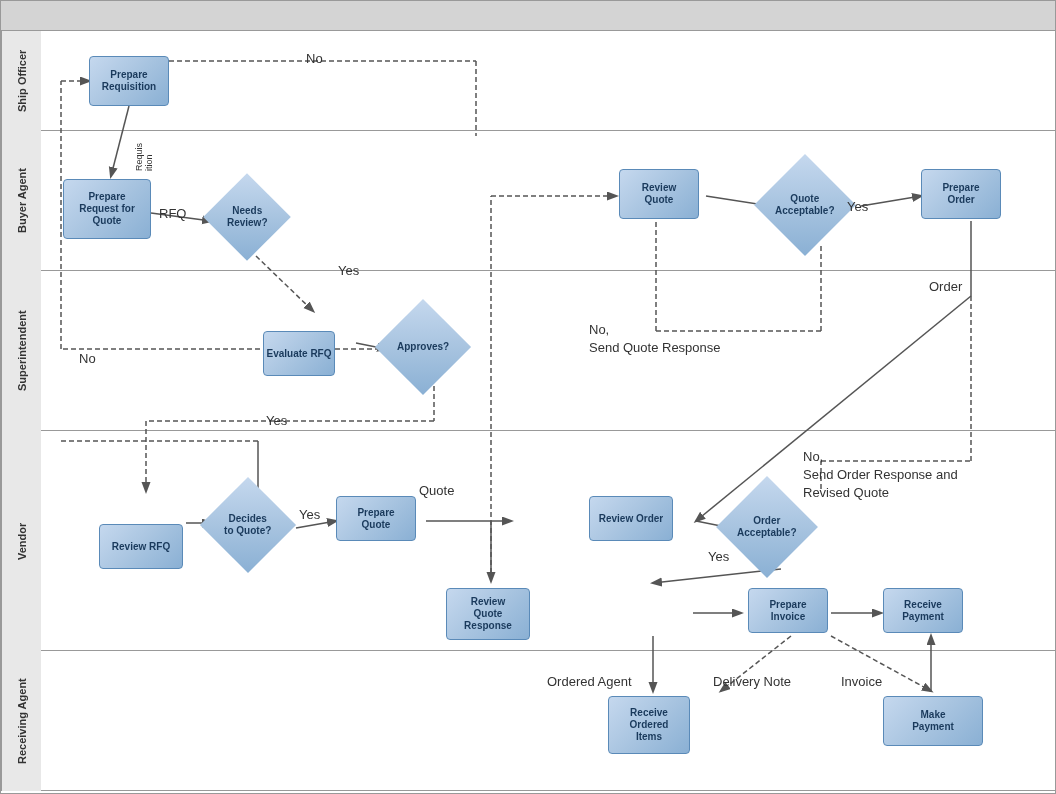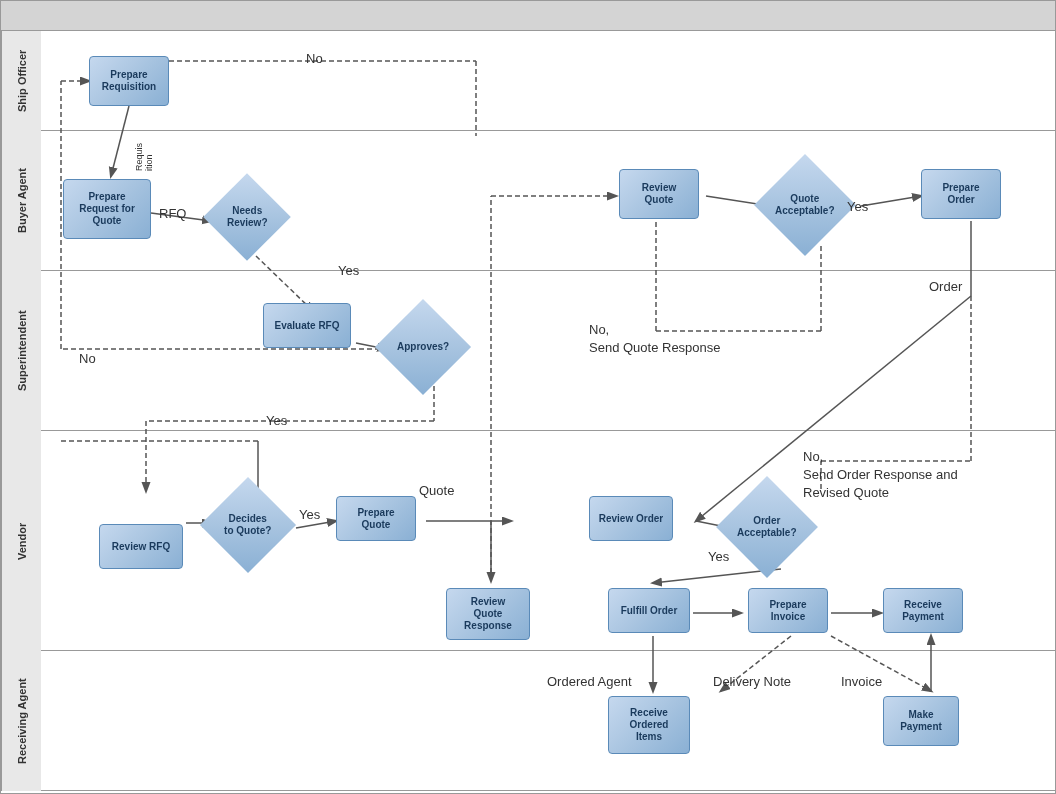--- a/index.html
+++ b/index.html
@@ -228,21 +228,21 @@
   </div>
 
   <div class="node diamond-node" style="left:768px; top:168px; width:72px; height:72px;">
     <div class="diamond-text">Quote<br>Acceptable?</div>
   </div>
 
   <div class="node rect-node" style="left:920px; top:168px; width:80px; height:50px;">
     <span>Prepare<br>Order</span>
   </div>
 
-  <div class="node rect-node" style="left:262px; top:302px; width:88px; height:45px;">
+  <div class="node rect-node" style="left:262px; top:330px; width:72px; height:45px;">
     <span>Evaluate RFQ</span>
   </div>
 
   <div class="node diamond-node" style="left:388px; top:312px; width:68px; height:68px;">
     <div class="diamond-text">Approves?</div>
   </div>
 
   <div class="node rect-node" style="left:98px; top:495px; width:84px; height:45px;margin-top:28px;">
     <span>Review RFQ</span>
   </div>
@@ -260,37 +260,34 @@
   </div>
 
   <div class="node rect-node" style="left:588px; top:495px; width:84px; height:45px;">
     <span>Review Order</span>
   </div>
 
   <div class="node diamond-node" style="left:730px; top:490px; width:72px; height:72px;">
     <div class="diamond-text">Order<br>Acceptable?</div>
   </div>
 
-  <div class="node rect-node" style="left:607px; top:587px; width:82px; height:45px;">
-    <span>Fulfill Order</span>
-  </div>
 
   <div class="node rect-node" style="left:747px; top:587px; width:80px; height:45px;">
     <span>Prepare<br>Invoice</span>
   </div>
 
   <div class="node rect-node" style="left:882px; top:587px; width:80px; height:45px;">
     <span>Receive<br>Payment</span>
   </div>
 
   <div class="node rect-node" style="left:607px; top:695px; width:82px; height:58px;">
     <span>Receive<br>Ordered<br>Items</span>
   </div>
 
-  <div class="node rect-node" style="left:882px; top:695px; width:76px; height:50px;">
+  <div class="node rect-node" style="left:882px; top:695px; width:100px; height:50px;">
     <span>Make<br>Payment</span>
   </div>
 
   <div class="label-text" style="left:305px; top:50px;">No</div>
   <div class="label-text" style="left:133px; top:142px; writing-mode:vertical-rl; transform:rotate(180deg); font-size:9px;">Requis<br>ition</div>
   <div class="label-text" style="left:158px; top:205px;">RFQ</div>
   <div class="label-text" style="left:337px; top:262px;">Yes</div>
   <div class="label-text" style="left:78px; top:350px;">No</div>
   <div class="label-text" style="left:265px; top:412px;">Yes</div>
   <div class="label-text" style="left:298px; top:506px;">Yes</div>

